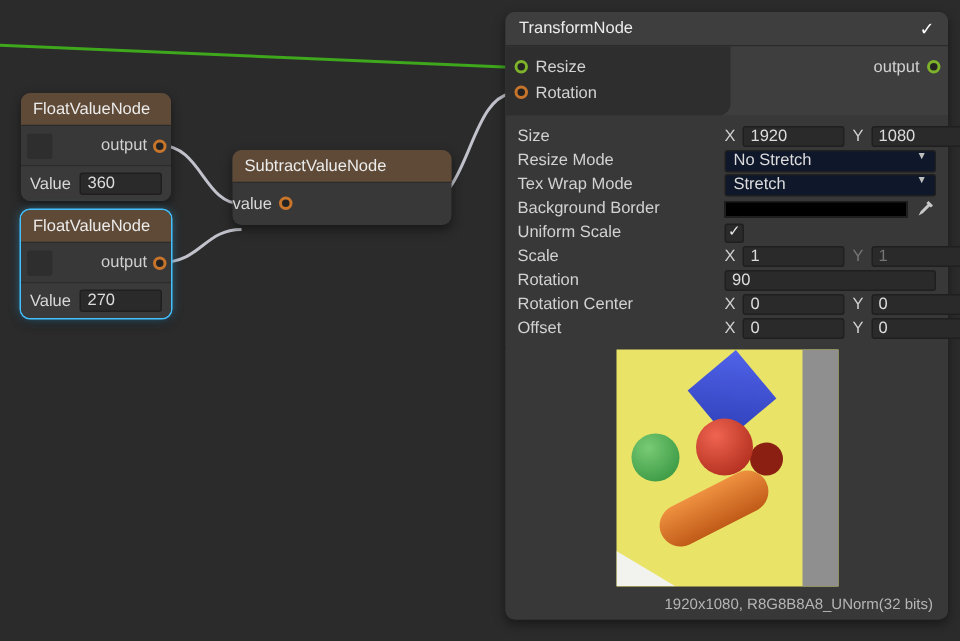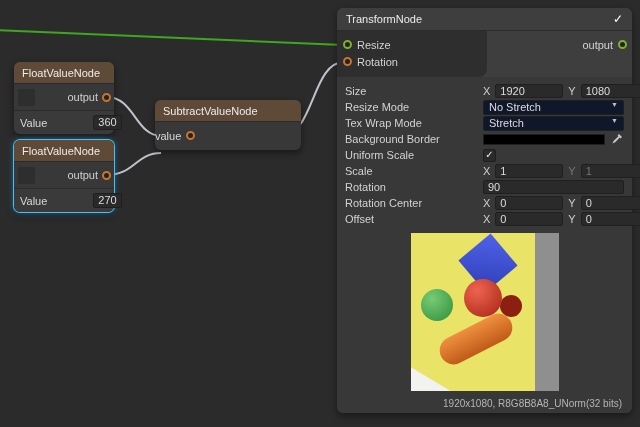--- a/index.html
+++ b/index.html
@@ -50,21 +50,21 @@
   }
   .fn-preview-box { width:17px; height:17px; background:#2e2e2e; border-radius:2px; }
   .fn-output-label { margin-left:auto; color:#cfcfcf; }
   .fn-value-row {
     height:24px; border-top:1px solid #2c2c2c;
     display:flex; align-items:center; gap:6px; padding:0 6px;
     border-radius:0 0 6px 6px; background:#3a3a3a;
   }
   .fn-value-input {
     flex:1; height:15px; background:#2a2a2a; border:1px solid #1f1f1f;
-    border-radius:2px; padding:0 4px; line-height:13px; color:#dcdcdc;margin-left:40px;
+    border-radius:2px; padding:0 4px; line-height:13px; color:#dcdcdc;
   }
 
   
   .subtract-node { width:146px; }
   .sn-body { display:flex; justify-content:space-between; padding:5px 0 6px; }
   .sn-row { height:17px; display:flex; align-items:center; gap:5px; }
   .sn-left .sn-row { padding-left:5px; }
   .sn-right .sn-row { padding-right:5px; }
 
   

